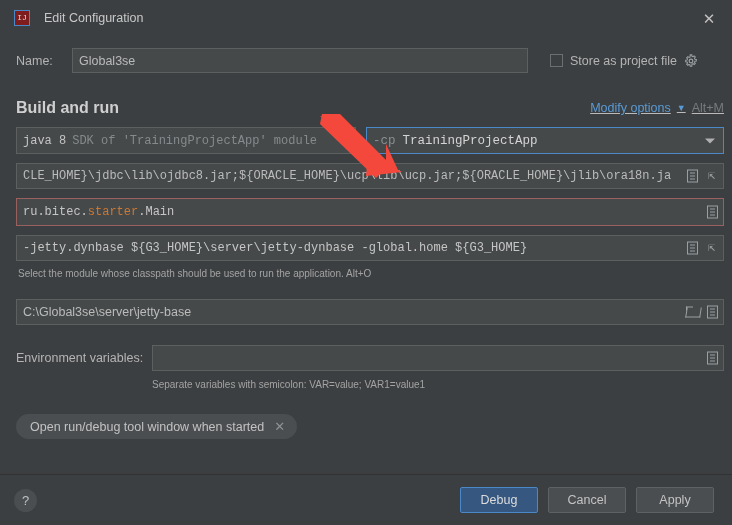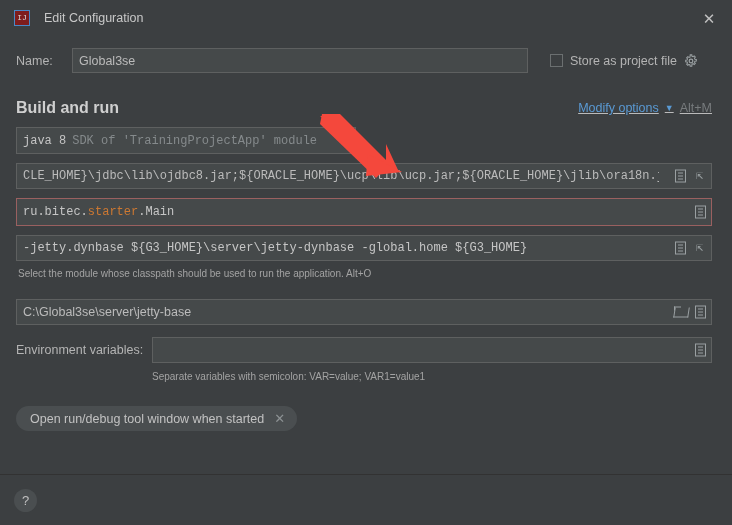--- a/index.html
+++ b/index.html
@@ -51,21 +51,21 @@
     width: 18px; height: 18px;
     display: flex; align-items: center; justify-content: center;
     color: #c0c0c0;
     font-size: 15px;
     line-height: 1;
     cursor: pointer;
   }
 
   
   #content {
-    padding: 6px 20px 0 16px;
+    padding: 6px 8px 0 16px;
     height: 440px;
     position: relative;
   }
 
   .lbl {
     color: #b4b4b4;
     font-size: 12.5px;
     white-space: nowrap;
   }
 
@@ -260,21 +260,21 @@
     width: 6px; height: 3px;
     border-top: 1.3px solid #9aa0a2;
     border-left: 1.3px solid #9aa0a2;
   }
 
   
   #wd-row { margin-top: 20px; display: flex; align-items: center; }
   #wd-label { width: 136px; }
   #wd-field { flex: 1; height: 26px; padding-right: 48px; }
 
-  #env-row { margin-top: 12px; display: flex; align-items: center; }
+  #env-row { margin-top: 20px; display: flex; align-items: center; }
   #env-label { width: 136px; }
   #env-field { flex: 1; height: 26px; padding-right: 30px; }
 
   #env-hint { margin-left: 136px; margin-top: 8px; }
 
   
   #chip-row { margin-top: 24px; }
   #chip {
     display: inline-flex;
     align-items: center;
@@ -392,20 +392,25 @@
       <span id="modify-shortcut">Alt+M</span>
     </div>
   </div>
 
   <div id="sdk-row">
     <div id="sdk-combo">
       <span class="sdk-name">java 8</span>
       <span class="sdk-desc">SDK of 'TrainingProjectApp' module</span>
       <span class="combo-arrow"></span>
     </div>
+    <div id="cp-combo">
+      <span class="cp-flag">-cp</span>
+      <span class="cp-value">TrainingProjectApp</span>
+      <span class="combo-arrow"></span>
+    </div>
   </div>
 
   <div id="classpath-row">
     <div id="classpath-field" class="field mono">
       <span class="field-text">CLE_HOME}\jdbc\lib\ojdbc8.jar;${ORACLE_HOME}\ucp\lib\ucp.jar;${ORACLE_HOME}\jlib\ora18n.jar</span>
       <span class="field-icons">
         <span class="icon-doc"></span>
         <span class="icon-expand">⇱</span>
       </span>
     </div>
@@ -468,13 +473,18 @@
       <path d="M58 42 L92 60 L56 64 Z"></path>
     </g>
   </svg>
 
 </div>
 
 <div id="separator"></div>
 
 <div id="bottombar">
   <div id="help-btn">?</div>
+  <div id="btn-group">
+    <div class="btn primary">Debug</div>
+    <div class="btn secondary">Cancel</div>
+    <div class="btn secondary">Apply</div>
+  </div>
 </div>
 
 </body></html>

